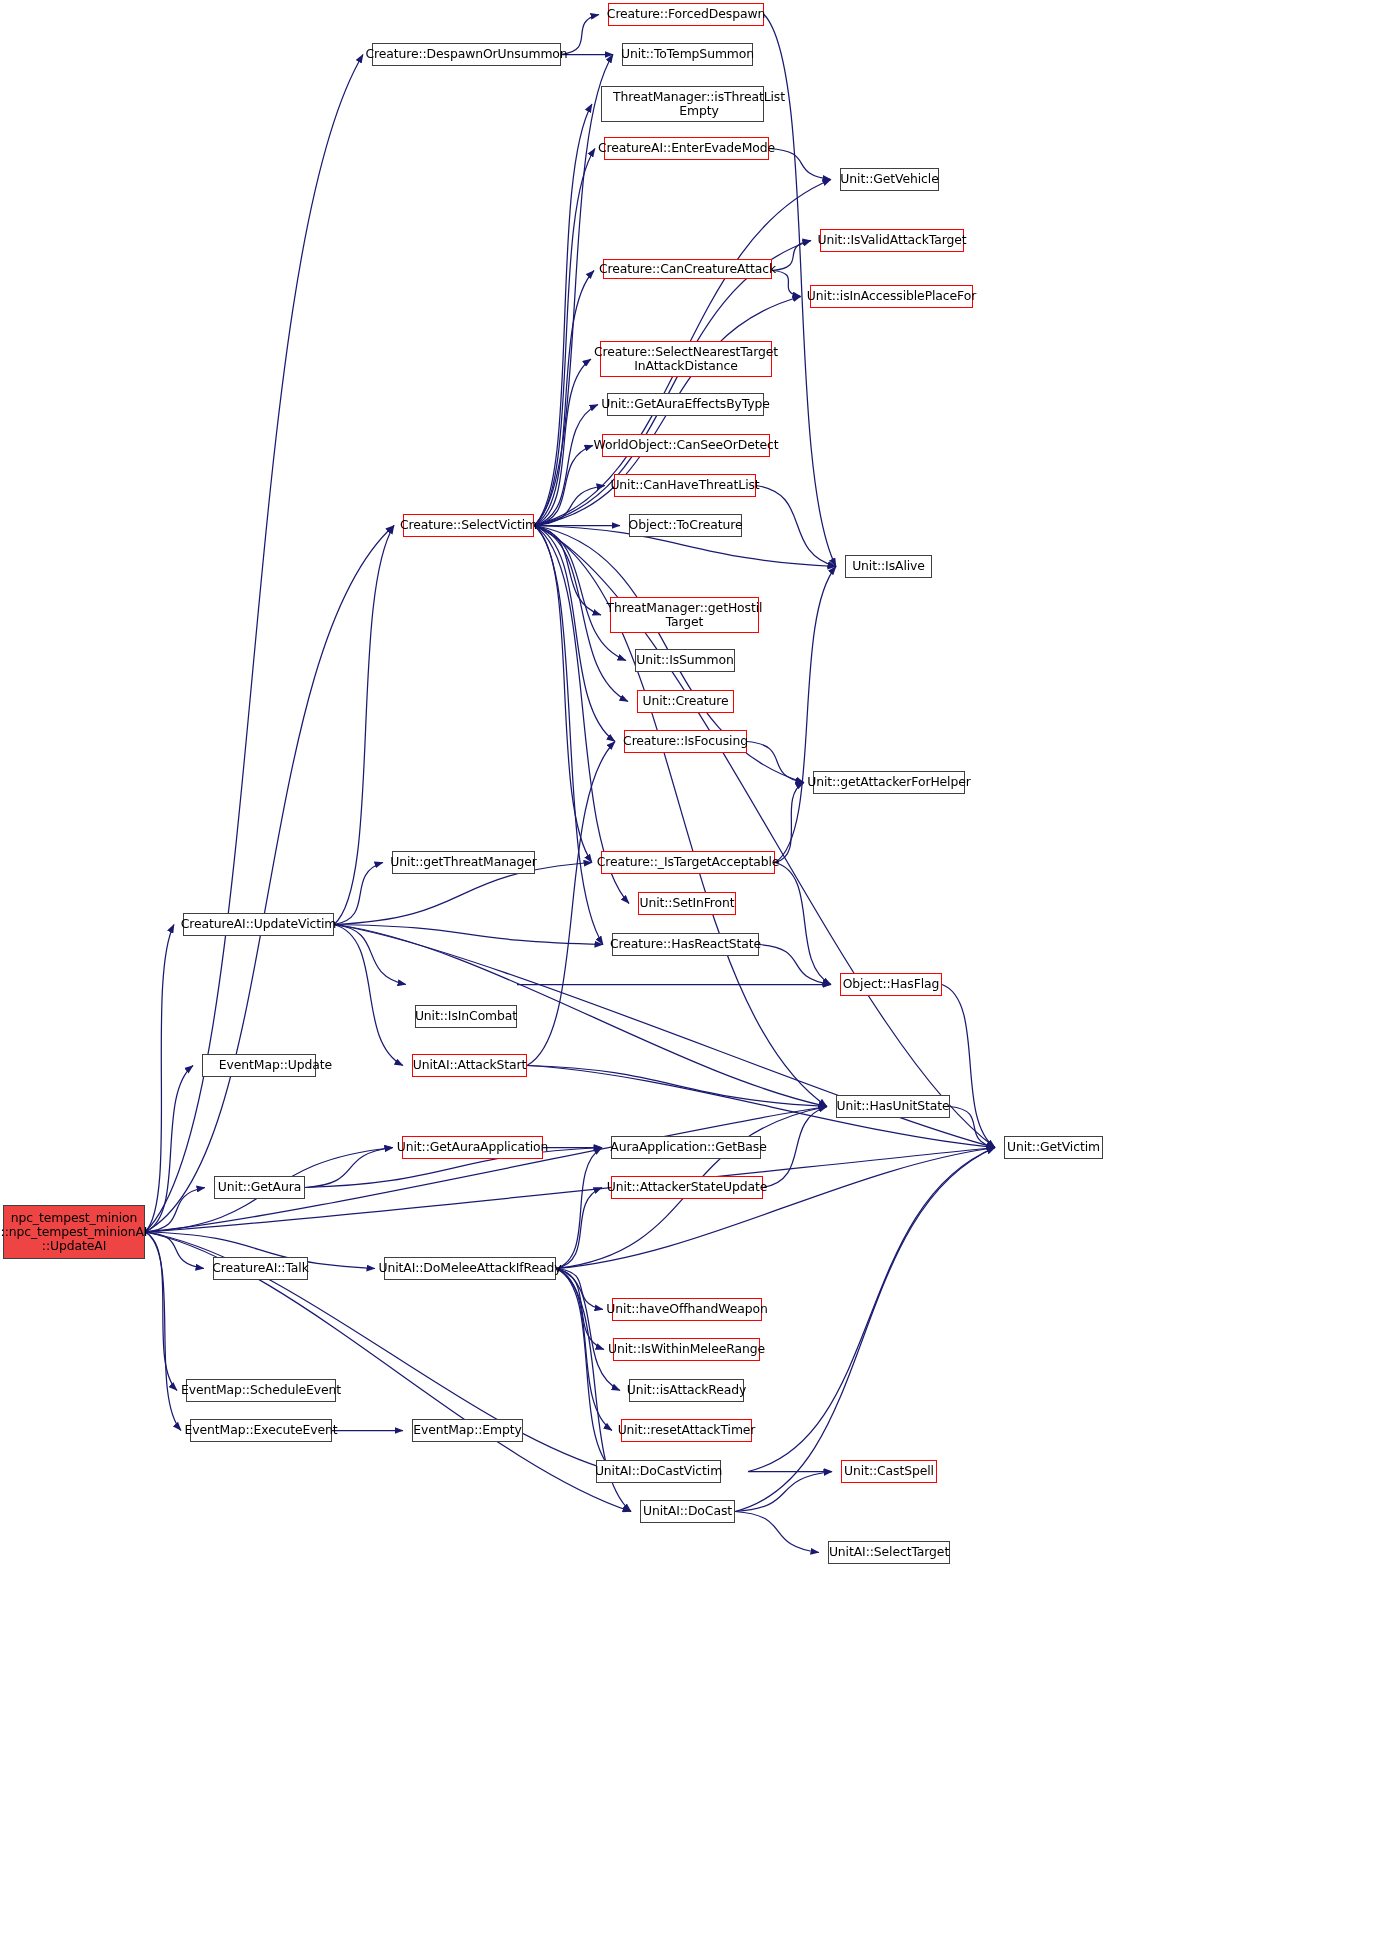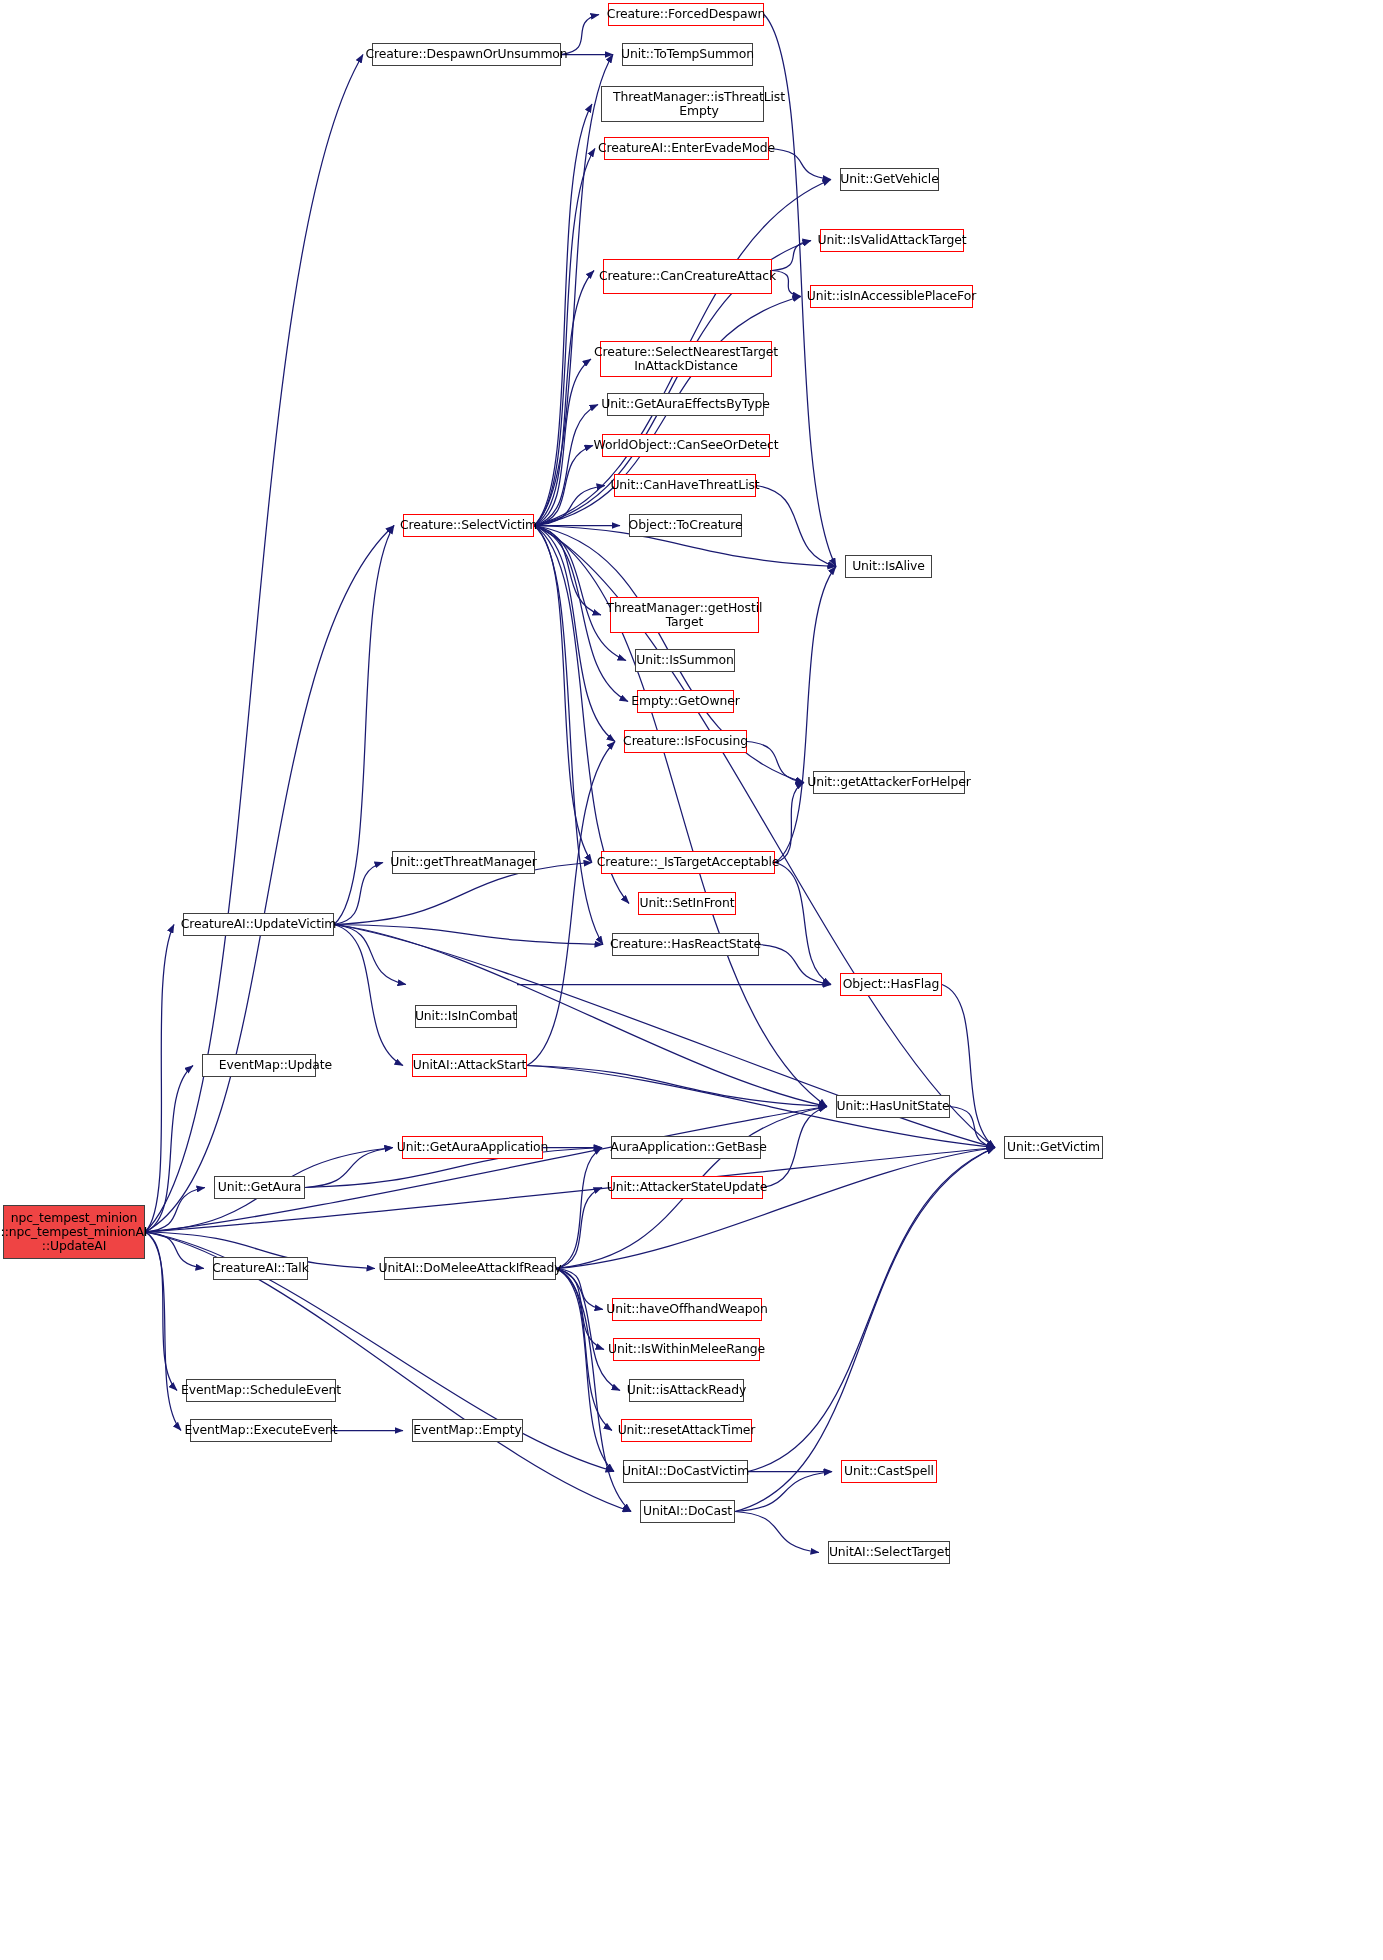--- a/index.html
+++ b/index.html
@@ -150,34 +150,34 @@
 ::npc_tempest_minionAI
 ::UpdateAI</div>
       <div class="node" style="left: 372px; top: 43px; width: 189px; height: 23px;">Creature::DespawnOrUnsummon</div>
       <div class="node red" style="left: 608px; top: 3px; width: 156px; height: 23px;">Creature::ForcedDespawn</div>
       <div class="node" style="left: 622px; top: 43px; width: 131px; height: 23px;">Unit::ToTempSummon</div>
       <div class="node" style="left: 601px; top: 86px; width: 163px; height: 36px; padding-left: 36px;">ThreatManager::isThreatList
 Empty</div>
       <div class="node red" style="left: 604px; top: 137px; width: 165px; height: 23px;">CreatureAI::EnterEvadeMode</div>
       <div class="node" style="left: 840px; top: 168px; width: 99px; height: 23px;">Unit::GetVehicle</div>
       <div class="node red" style="left: 820px; top: 229px; width: 144px; height: 23px;">Unit::IsValidAttackTarget</div>
-      <div class="node red" style="left: 603px; top: 259px; width: 169px; height: 35px;">Creature::CanCreatureAttack</div>
+      <div class="node red" style="left: 603px; top: 259px; width: 169px; height: 20px;">Creature::CanCreatureAttack</div>
       <div class="node red" style="left: 810px; top: 285px; width: 163px; height: 23px;">Unit::isInAccessiblePlaceFor</div>
       <div class="node red" style="left: 600px; top: 341px; width: 172px; height: 36px;">Creature::SelectNearestTarget
 InAttackDistance</div>
       <div class="node" style="left: 607px; top: 393px; width: 157px; height: 23px;">Unit::GetAuraEffectsByType</div>
       <div class="node red" style="left: 602px; top: 434px; width: 168px; height: 23px;">WorldObject::CanSeeOrDetect</div>
       <div class="node red" style="left: 614px; top: 474px; width: 142px; height: 23px;">Unit::CanHaveThreatList</div>
       <div class="node red" style="left: 403px; top: 514px; width: 131px; height: 23px;">Creature::SelectVictim</div>
       <div class="node" style="left: 629px; top: 514px; width: 113px; height: 23px;">Object::ToCreature</div>
       <div class="node" style="left: 845px; top: 555px; width: 87px; height: 23px;">Unit::IsAlive</div>
       <div class="node red" style="left: 610px; top: 597px; width: 149px; height: 36px;">ThreatManager::getHostil
 Target</div>
       <div class="node" style="left: 635px; top: 649px; width: 100px; height: 23px;">Unit::IsSummon</div>
-      <div class="node red" style="left: 637px; top: 690px; width: 97px; height: 23px;">Empty::GetOwner</div>
+      <div class="node red" style="left: 637px; top: 690px; width: 97px; height: 23px;">Unit::Creature</div>
       <div class="node red" style="left: 624px; top: 730px; width: 123px; height: 23px;">Creature::IsFocusing</div>
       <div class="node" style="left: 813px; top: 771px; width: 152px; height: 23px;">Unit::getAttackerForHelper</div>
       <div class="node" style="left: 392px; top: 851px; width: 143px; height: 23px;">Unit::getThreatManager</div>
       <div class="node red" style="left: 601px; top: 851px; width: 174px; height: 23px;">Creature::_IsTargetAcceptable</div>
       <div class="node red" style="left: 638px; top: 892px; width: 98px; height: 23px;">Unit::SetInFront</div>
       <div class="node" style="left: 183px; top: 913px; width: 151px; height: 23px;">CreatureAI::UpdateVictim</div>
       <div class="node" style="left: 612px; top: 933px; width: 147px; height: 23px;">Creature::HasReactState</div>
       <div class="node" style="left: 415px; top: 973px; width: 102px; height: 23px; margin-top: 32px;">Unit::IsInCombat</div>
       <div class="node red" style="left: 840px; top: 973px; width: 102px; height: 23px;">Object::HasFlag</div>
       <div class="node" style="left: 202px; top: 1054px; width: 114px; height: 23px; padding-left: 36px;">EventMap::Update</div>
@@ -190,18 +190,18 @@
       <div class="node red" style="left: 611px; top: 1176px; width: 152px; height: 23px;">Unit::AttackerStateUpdate</div>
       <div class="node" style="left: 213px; top: 1257px; width: 95px; height: 23px;">CreatureAI::Talk</div>
       <div class="node" style="left: 384px; top: 1257px; width: 172px; height: 23px;">UnitAI::DoMeleeAttackIfReady</div>
       <div class="node red" style="left: 612px; top: 1298px; width: 150px; height: 23px;">Unit::haveOffhandWeapon</div>
       <div class="node red" style="left: 613px; top: 1338px; width: 147px; height: 23px;">Unit::IsWithinMeleeRange</div>
       <div class="node" style="left: 629px; top: 1379px; width: 115px; height: 23px;">Unit::isAttackReady</div>
       <div class="node" style="left: 186px; top: 1379px; width: 150px; height: 23px;">EventMap::ScheduleEvent</div>
       <div class="node red" style="left: 621px; top: 1419px; width: 131px; height: 23px;">Unit::resetAttackTimer</div>
       <div class="node" style="left: 190px; top: 1419px; width: 142px; height: 23px;">EventMap::ExecuteEvent</div>
       <div class="node" style="left: 412px; top: 1419px; width: 111px; height: 23px;">EventMap::Empty</div>
-      <div class="node" style="left: 623px; top: 1460px; width: 125px; height: 23px;">UnitAI::DoCastVictim</div>
+      <div class="node" style="left: 596px; top: 1460px; width: 125px; height: 23px;">UnitAI::DoCastVictim</div>
       <div class="node red" style="left: 841px; top: 1460px; width: 96px; height: 23px;">Unit::CastSpell</div>
       <div class="node" style="left: 640px; top: 1500px; width: 95px; height: 23px;">UnitAI::DoCast</div>
       <div class="node" style="left: 828px; top: 1541px; width: 122px; height: 23px;">UnitAI::SelectTarget</div>
     </div>
 </div>
 
 </body></html>

